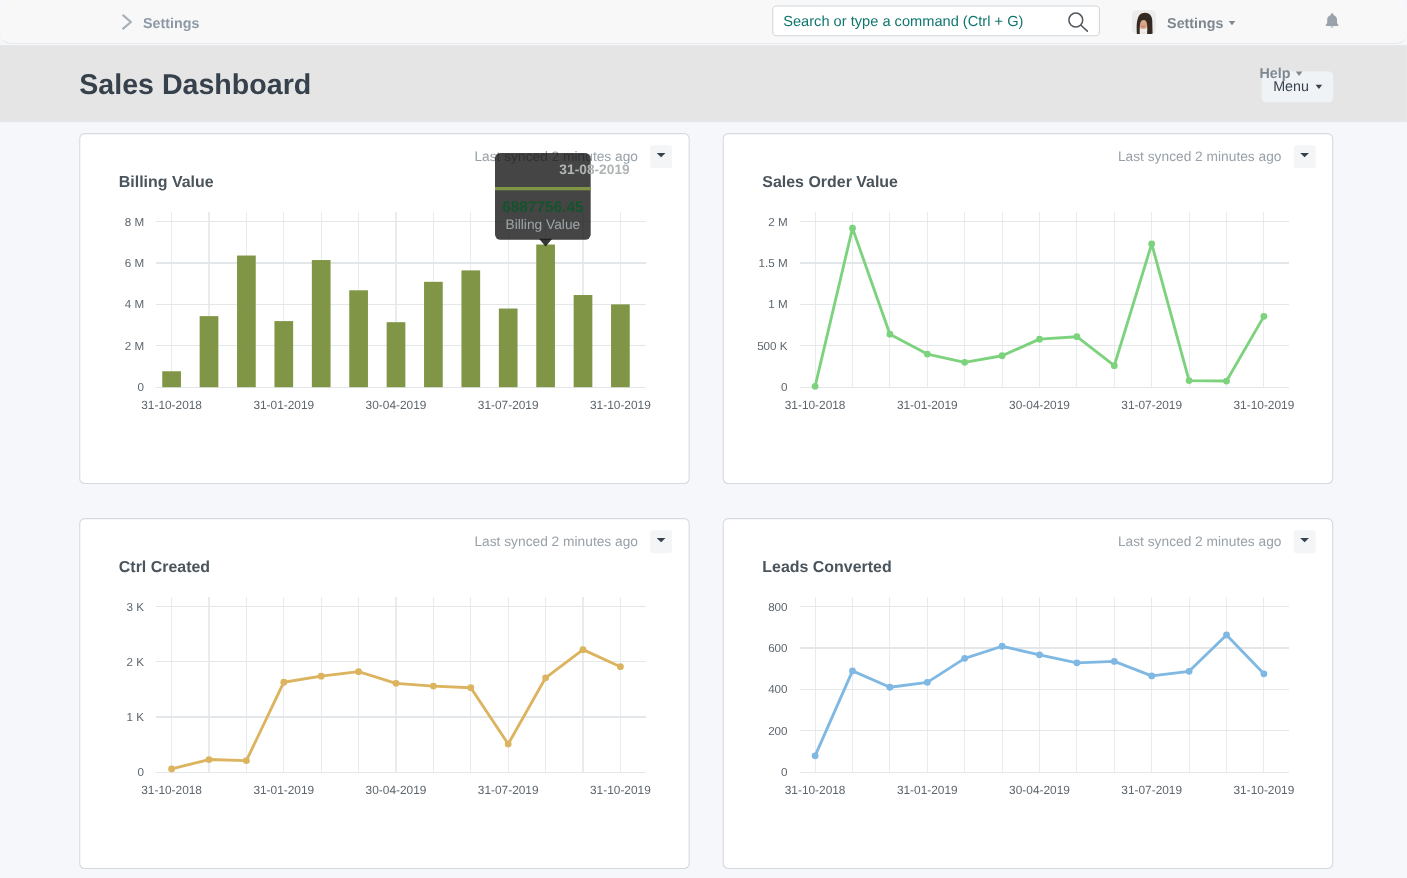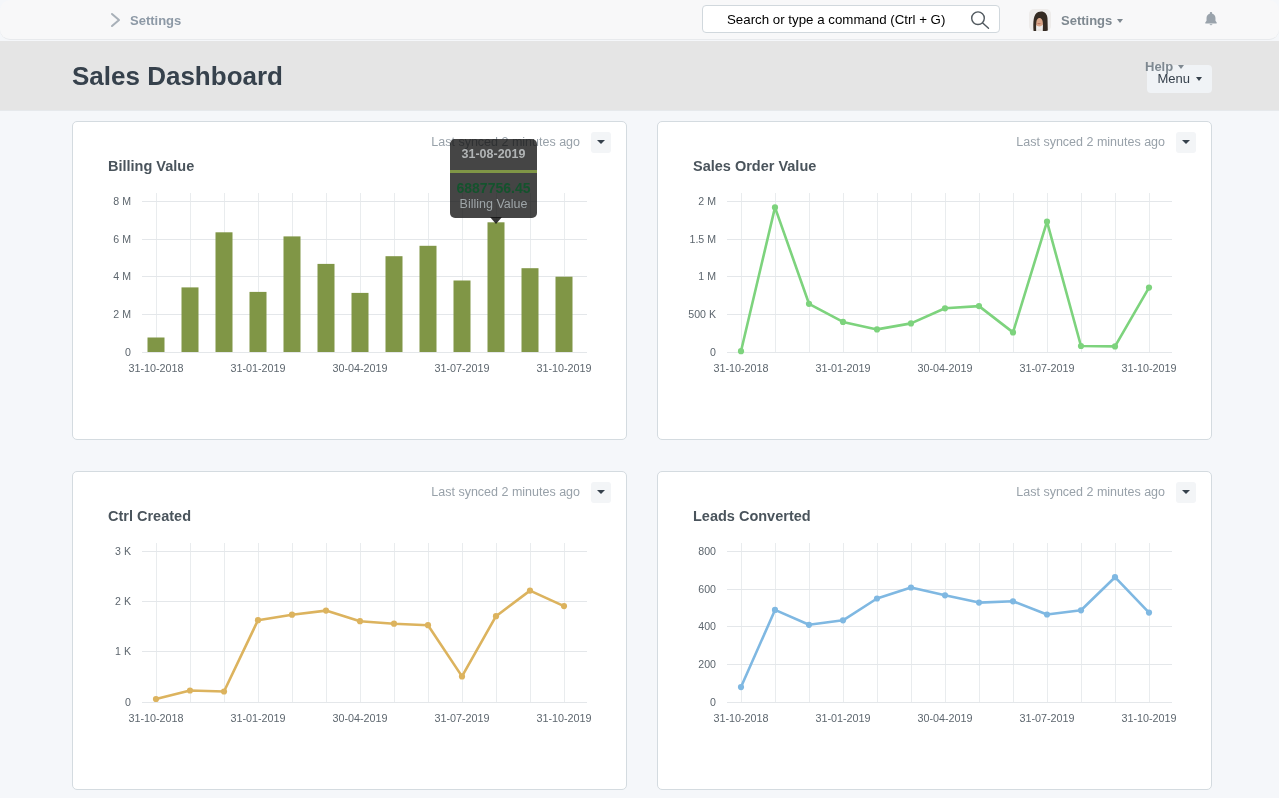--- a/index.html
+++ b/index.html
@@ -4,21 +4,21 @@
 <style>
 * { margin:0; padding:0; box-sizing:border-box; }
 html,body { width:1279px; height:798px; overflow:hidden;
   font-family:"Liberation Sans",sans-serif; background:#f5f7fa; }
 .navbar { position:absolute; left:0; top:0; width:1279px; height:40px;
   background:#f8f8f9; border-bottom:1px solid #e8eaed;border-radius:10px; }
 .crumb-chev { position:absolute; left:108px; top:9px; }
 .crumb { position:absolute; left:130px; top:13px; font-size:13px; font-weight:bold; color:#8d99a6; }
 .search { position:absolute; left:702px; top:5px; width:298px; height:28px; background:#fff;
   border:1px solid #d1d8dd; border-radius:4px; }
-.search span { position:absolute; left:24px; top:6px; font-size:13.3px; color:#000000; }
+.search span { position:absolute; left:9px; top:6px; font-size:13.3px; color:#0f766e; }
 .search svg { position:absolute; right:8px; top:5px; }
 .avatar { position:absolute; left:1029px; top:9px; width:22px; height:22px; border-radius:5px;
   overflow:hidden; }
 .navitem { position:absolute; top:13px; font-size:13px; font-weight:bold; color:#7e8890; }
 .caret { display:inline-block; width:0; height:0; border-left:3.5px solid transparent;
   border-right:3.5px solid transparent; border-top:4.5px solid #7e8890; vertical-align:middle;
   margin-left:5px; margin-top:-2px; }
 .caret.dark { border-top-color:#36414c; }
 .bell { position:absolute; left:1204px; top:11px; }
 .header { position:absolute; left:0; top:41px; width:1279px; height:70px; background:#e5e5e5;
@@ -31,21 +31,21 @@
 .card svg { position:absolute; left:0; top:0; }
 .ctitle { position:absolute; left:35px; top:36px; font-size:14.5px; font-weight:bold; color:#4a545c; }
 .synced { position:absolute; right:46px; top:13px; font-size:12.5px; color:#98a1a9; }
 .caretbtn { position:absolute; right:15px; top:10px; width:20.5px; height:21px; background:#f3f5f7;
   border-radius:3px; text-align:center; line-height:19px; }
 .caretbtn .caret { border-left-width:4px; border-right-width:4px; border-top-width:4.5px; }
 .caretbtn .caret { margin-left:0; }
 .tooltip { position:absolute; left:377px; top:17px; width:87px; height:79px;
   background:rgba(17,17,17,0.78); border-radius:5px; text-align:center; }
 .tooltip div { position:absolute; left:0; width:87px; }
-.tt-title { top:8px; font-size:12.5px; font-weight:bold; color:#b1b4b5; }
+.tt-title { top:8px; font-size:12.5px; font-weight:bold; color:#b1b4b5;margin-left:47px; }
 .tt-line { top:30.5px; height:3px; background:#809646; }
 .tt-value { top:40.5px; font-size:14px; font-weight:bold; color:#14532d; }
 .tt-label { top:58px; font-size:12.5px; color:#9ea5a8; }
 .tt-ptr { left:40px !important; bottom:-6px; top:auto; width:0 !important; height:0;
   border-left:6px solid transparent; border-right:6px solid transparent;
   border-top:7px solid rgba(17,17,17,0.84); }
 </style>
 </head>
 <body>
 <div class="header">

